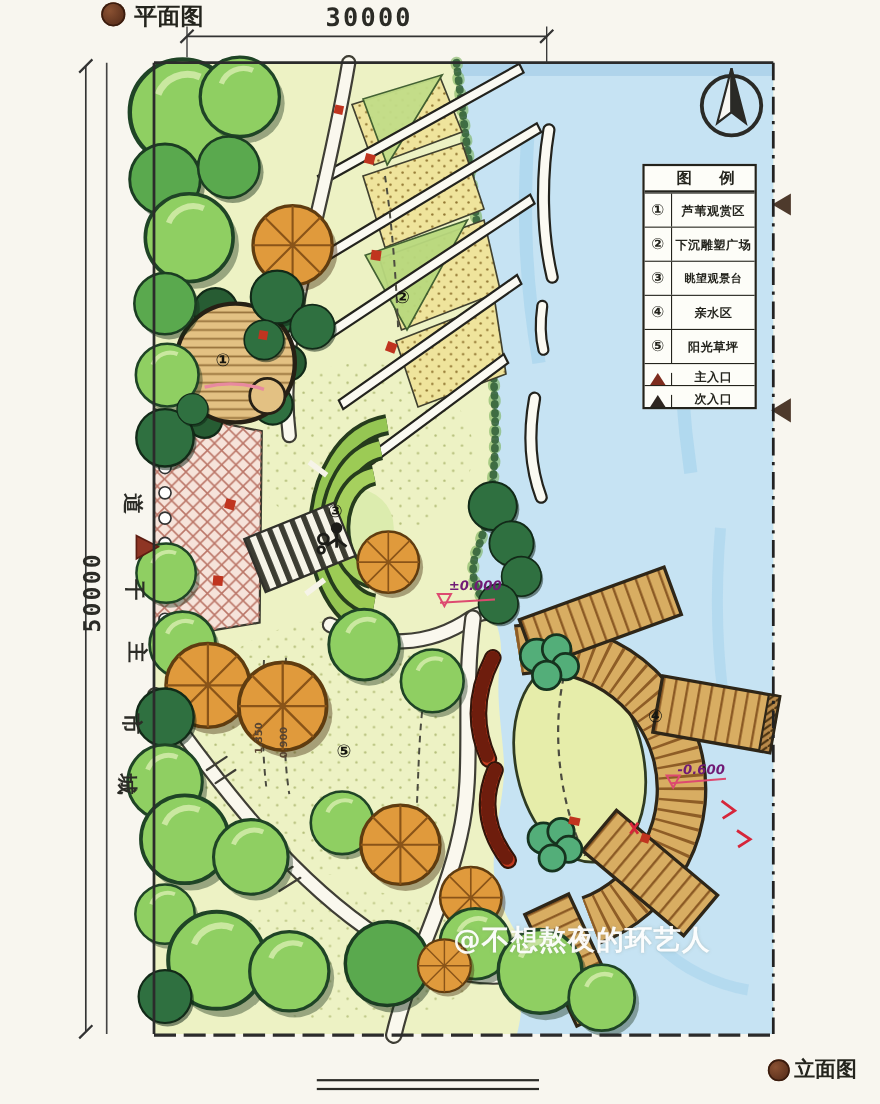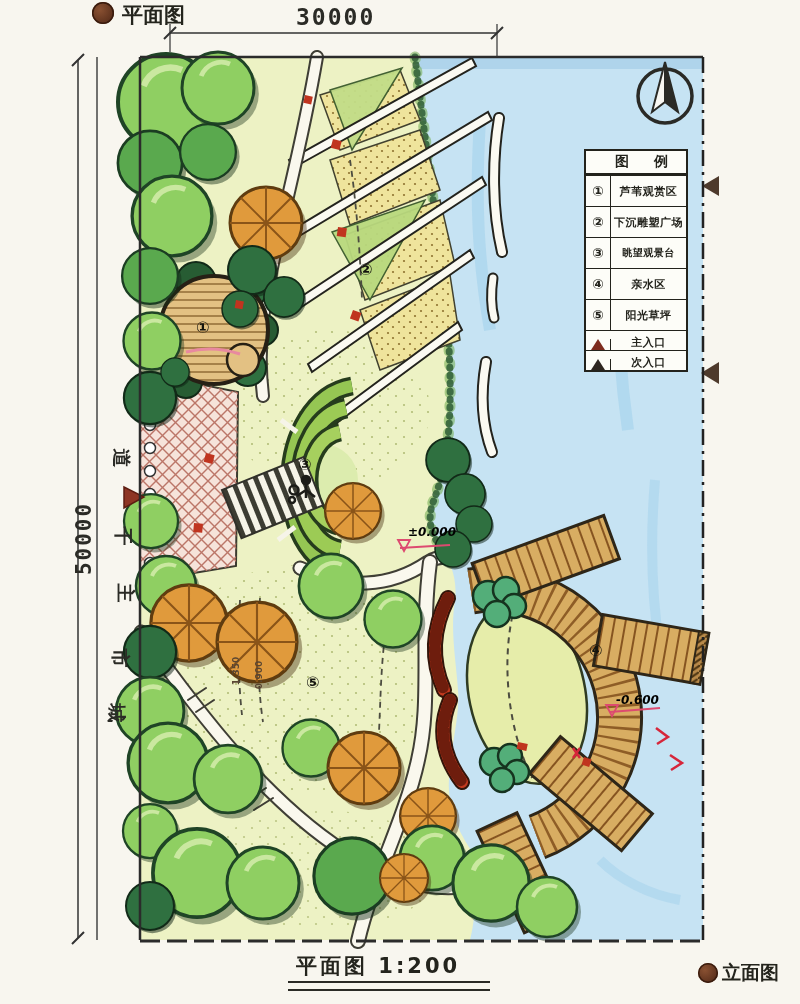--- a/index.html
+++ b/index.html
@@ -6,21 +6,21 @@
   .canvas{position:relative;width:800px;height:1004px;background:#f8f6ef;overflow:hidden;
           font-family:"DejaVu Sans",sans-serif;color:#24241d;}
   svg{position:absolute;left:0;top:0;}
   .txt{position:absolute;white-space:nowrap;line-height:1;}
   .hand{font-family:"DejaVu Sans",sans-serif;font-weight:bold;}
   .dot{position:absolute;border-radius:50%;background:radial-gradient(circle at 35% 35%,#8a5132,#4a2414);
        box-shadow:0 0 0 1.5px #3a1c0e inset;}
   .dim{font-family:"DejaVu Sans Mono",monospace;font-weight:bold;letter-spacing:2px;color:#2b2b26;}
   .roadchar{position:absolute;font-size:19px;font-weight:bold;color:#2b2b26;transform:rotate(90deg);}
   .marker{position:absolute;font-size:16px;font-weight:bold;color:#15150f;}
-  .pink{color:#000000;font-style:italic;font-weight:bold;font-size:12px;}
+  .pink{color:#701a75;font-style:italic;font-weight:bold;font-size:12px;}
   .lvl{position:absolute;font-size:9px;color:#5a4632;font-weight:bold;transform:rotate(-90deg);}
   
   .legend{position:absolute;left:584px;top:149px;width:104px;background:#fdfdf8;
           border:2px solid #23231c;box-sizing:border-box;}
   .legend-title{height:22px;border-bottom:2px solid #23231c;display:flex;align-items:center;
                 justify-content:center;font-size:14px;font-weight:bold;letter-spacing:10px;padding-left:21px;}
   .lrow{display:flex;height:30px;border-top:1.5px solid #23231c;align-items:stretch;}
   .lrow:first-of-type{border-top:none;}
   .lrow.short{height:19px;align-items:flex-end;}
   .lsym{width:24px;border-right:1.5px solid #23231c;display:flex;align-items:center;
@@ -393,19 +393,19 @@
     <div class="llab">主入口</div>
   </div>
   <div class="lrow short">
     <div class="lsym">
           <span class="tri sec"></span>
         </div>
     <div class="llab">次入口</div>
   </div>
 </div>
 
-
-<span class="txt hand" style="left:296px;top:956px;font-size:21px;letter-spacing:3px;">平面图 1:200</span>
+<div class="watermark">@不想熬夜的环艺人</div>
+
 <div class="underline2"></div>
 <div class="dot" style="left:698px;top:963px;width:20px;height:20px;"></div>
 <span class="txt hand" style="left:722px;top:963px;font-size:19px;">立面图</span>
 
 </div>
 
 </body></html>

